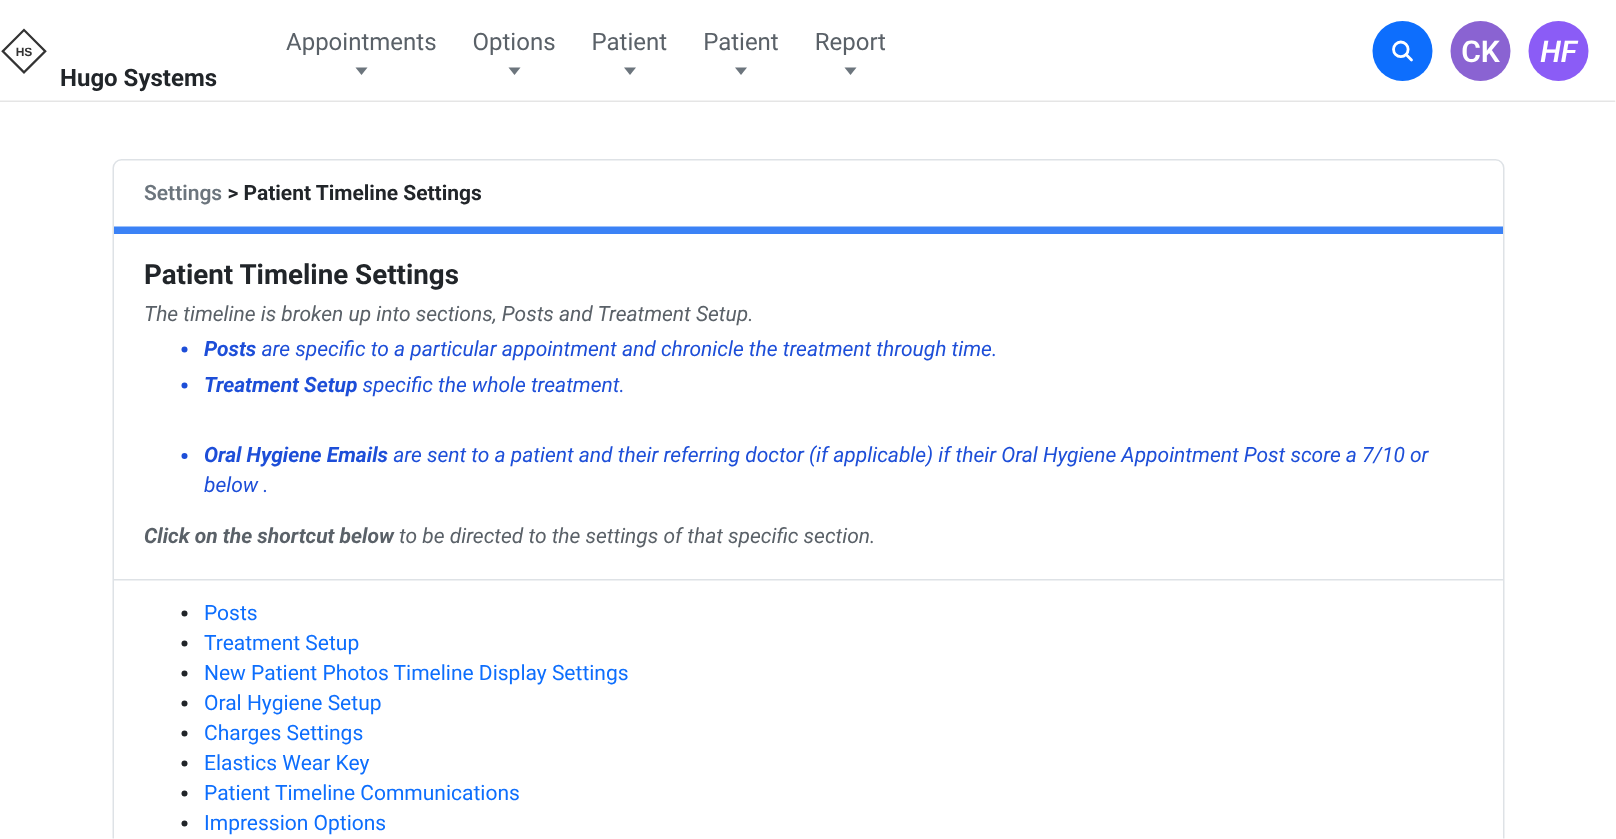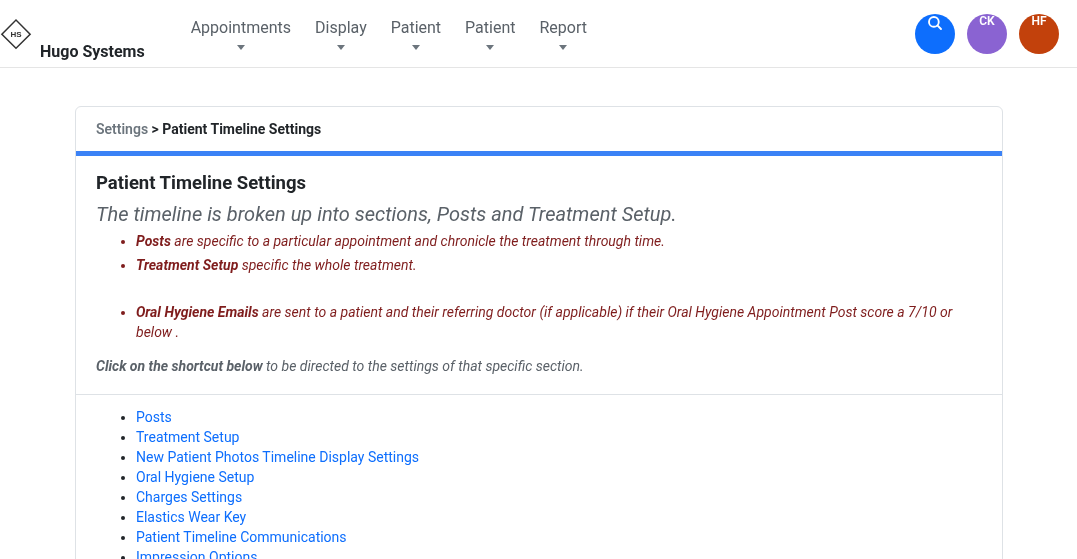--- a/index.html
+++ b/index.html
@@ -67,29 +67,30 @@
     .topbar-right {
       display: flex;
       align-items: center;
       gap: 12px;
     }
     .circle-btn {
       width: 40px;
       height: 40px;
       border-radius: 50%;
       display: flex;
+      align-items: center;
       justify-content: center;
       color: #fff;
       font-weight: 600;
-      font-size: 12px;
+      font-size: 20px;
       cursor: pointer;
     }
     .search-btn { background: #0d6efd; }
     .avatar-ck { background: #8a63d2; }
-    .avatar-hf { background: #c2410c; }
+    .avatar-hf { background: #8b5cf6; font-style: italic; }
 
     .container {
       padding: 38px 0 0 75px;
     }
     .card {
       width: 928px;
       border: 1px solid #dee2e6;
       border-radius: 6px;
     }
     .card-header {
@@ -116,27 +117,27 @@
     }
     .page-title {
       font-size: 18.5px;
       font-weight: 700;
       color: #212529;
       margin-bottom: 8px;
     }
     .intro {
       font-style: italic;
       color: #5a6168;
-      font-size: 20px;
+      font-size: 14px;
       margin-bottom: 6px;
     }
     .desc-list {
       list-style: disc;
       padding-left: 40px;
-      color: #7f1d1d;
+      color: #1d4ed8;
       font-size: 14px;
     }
     .desc-list li {
       font-style: italic;
       margin-bottom: 4px;
       line-height: 1.4;
     }
     .desc-list li:first-child {
       margin-top: 0;
     }
@@ -186,21 +187,21 @@
     </div>
     <span class="brand-name">Hugo Systems</span>
   </div>
 
   <div class="nav">
     <div class="nav-item">
       <span>Appointments</span>
       <span class="caret"></span>
     </div>
     <div class="nav-item">
-      <span>Display</span>
+      <span>Options</span>
       <span class="caret"></span>
     </div>
     <div class="nav-item">
       <span>Patient</span>
       <span class="caret"></span>
     </div>
     <div class="nav-item">
       <span>Patient</span>
       <span class="caret"></span>
     </div>

